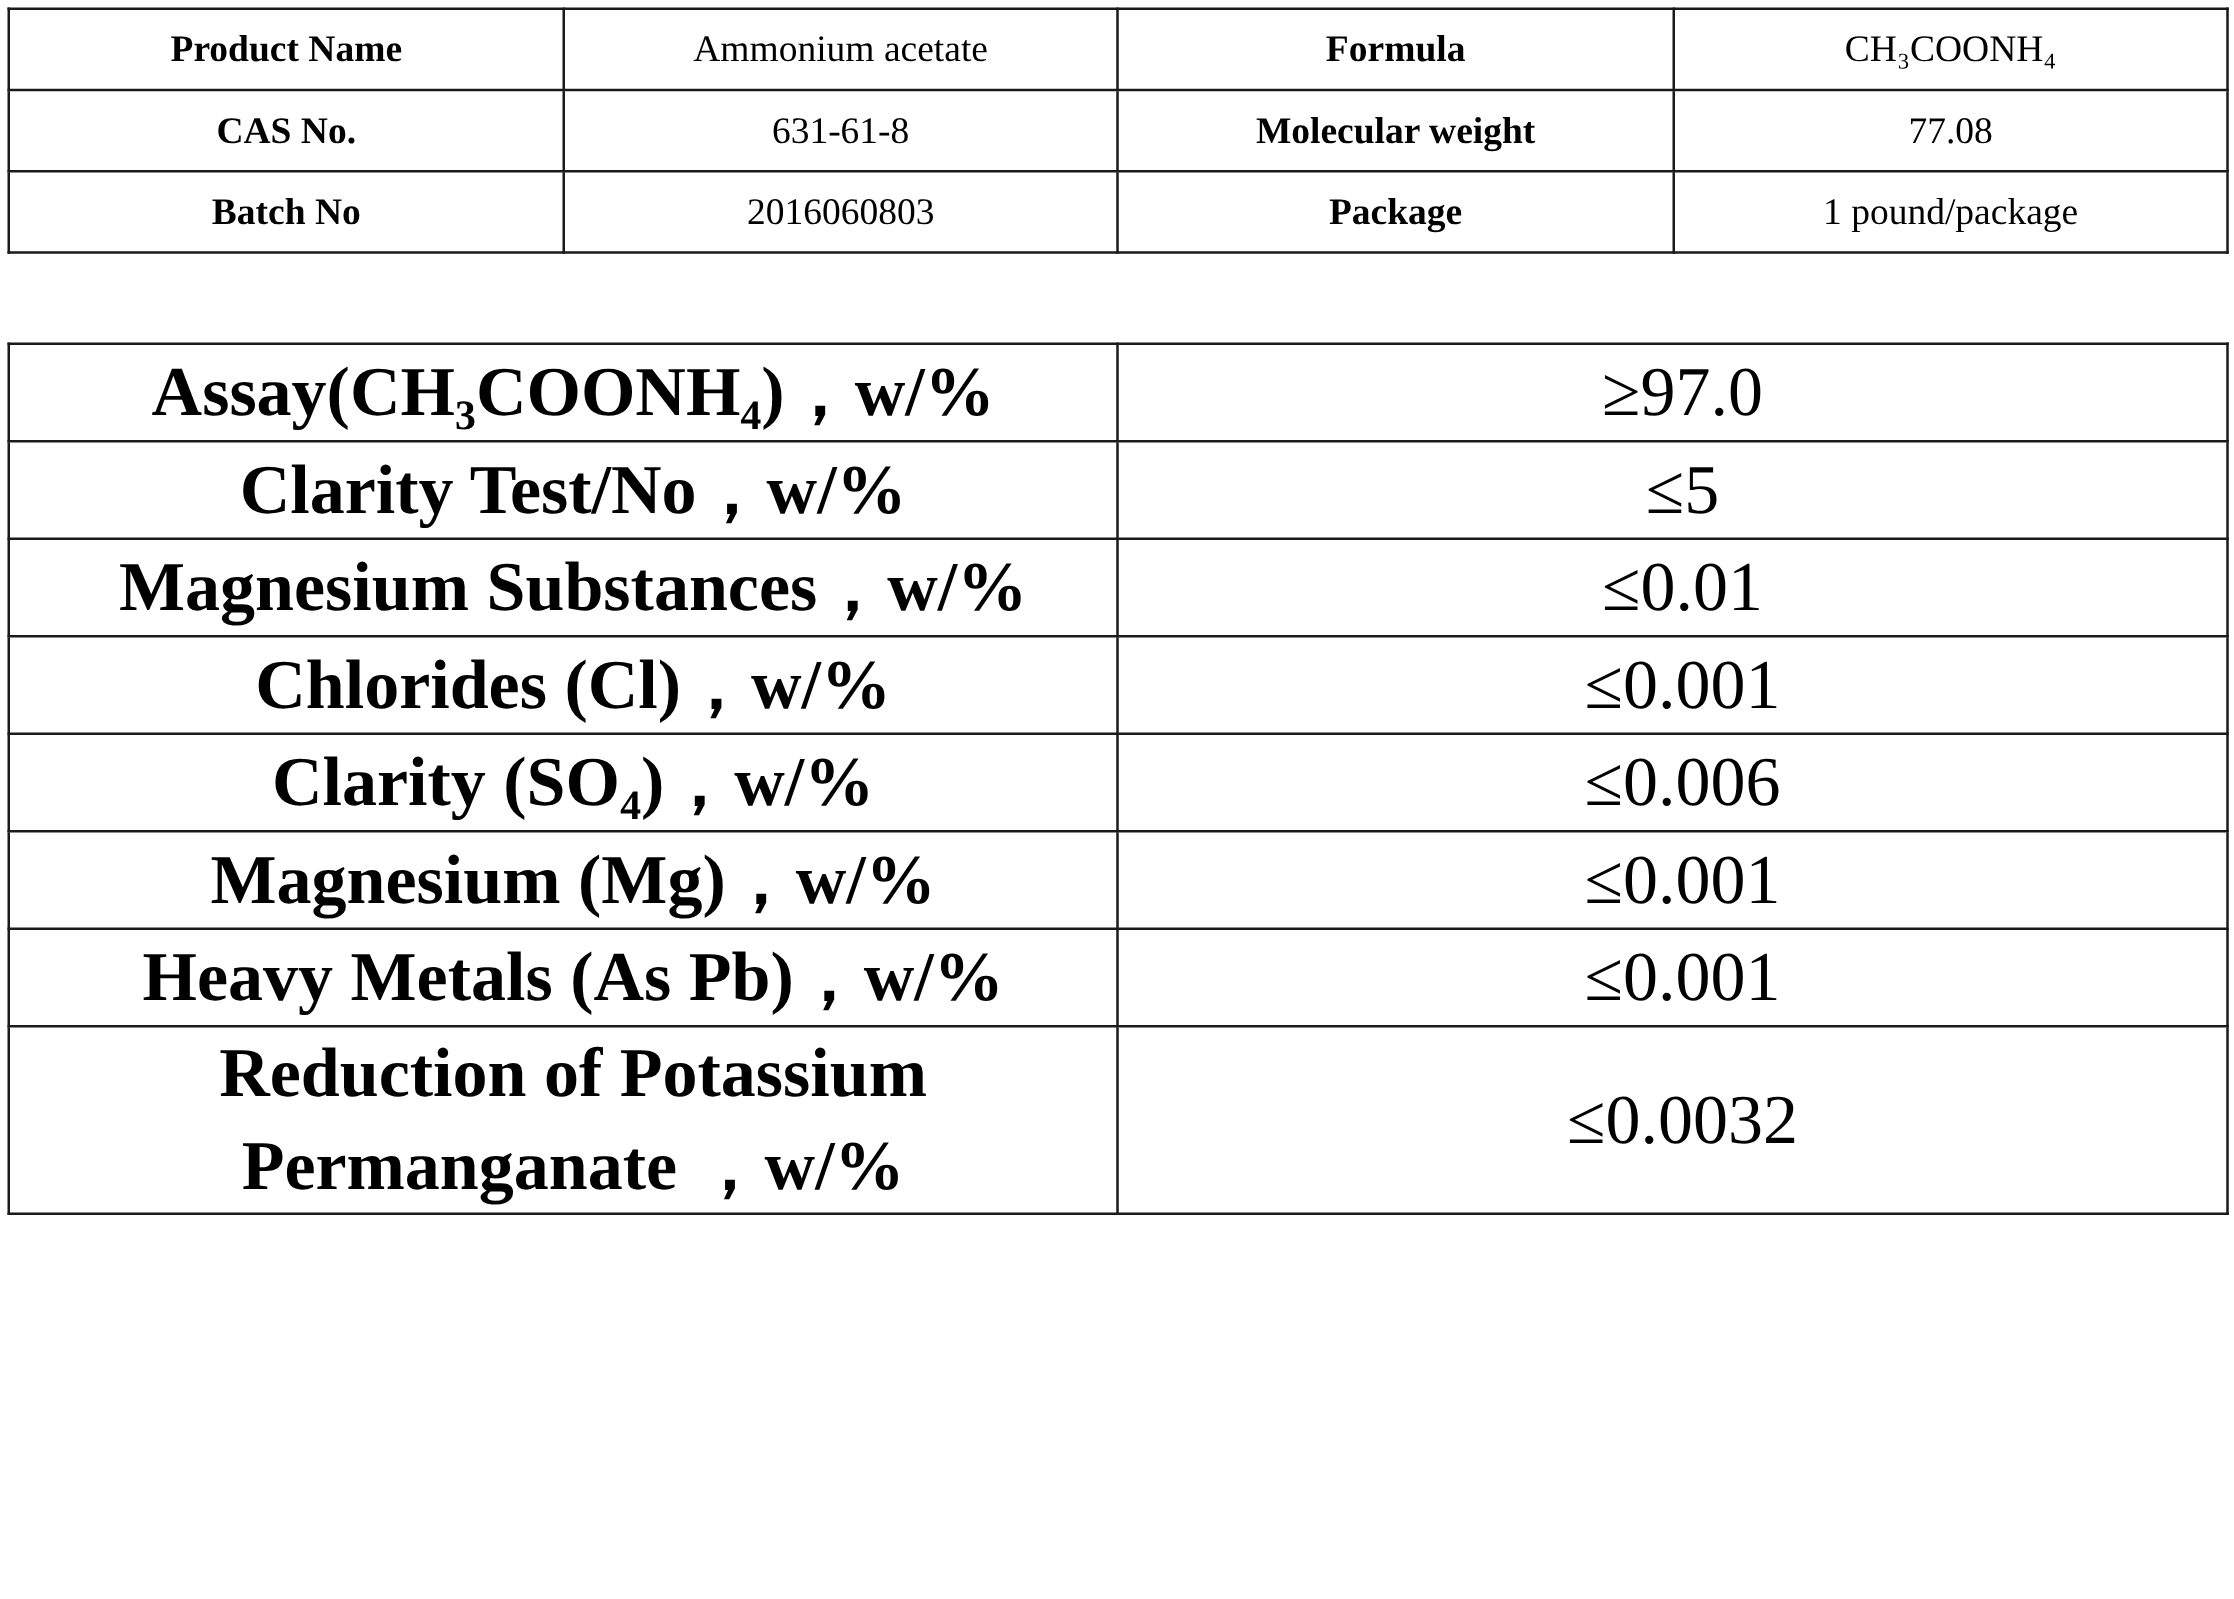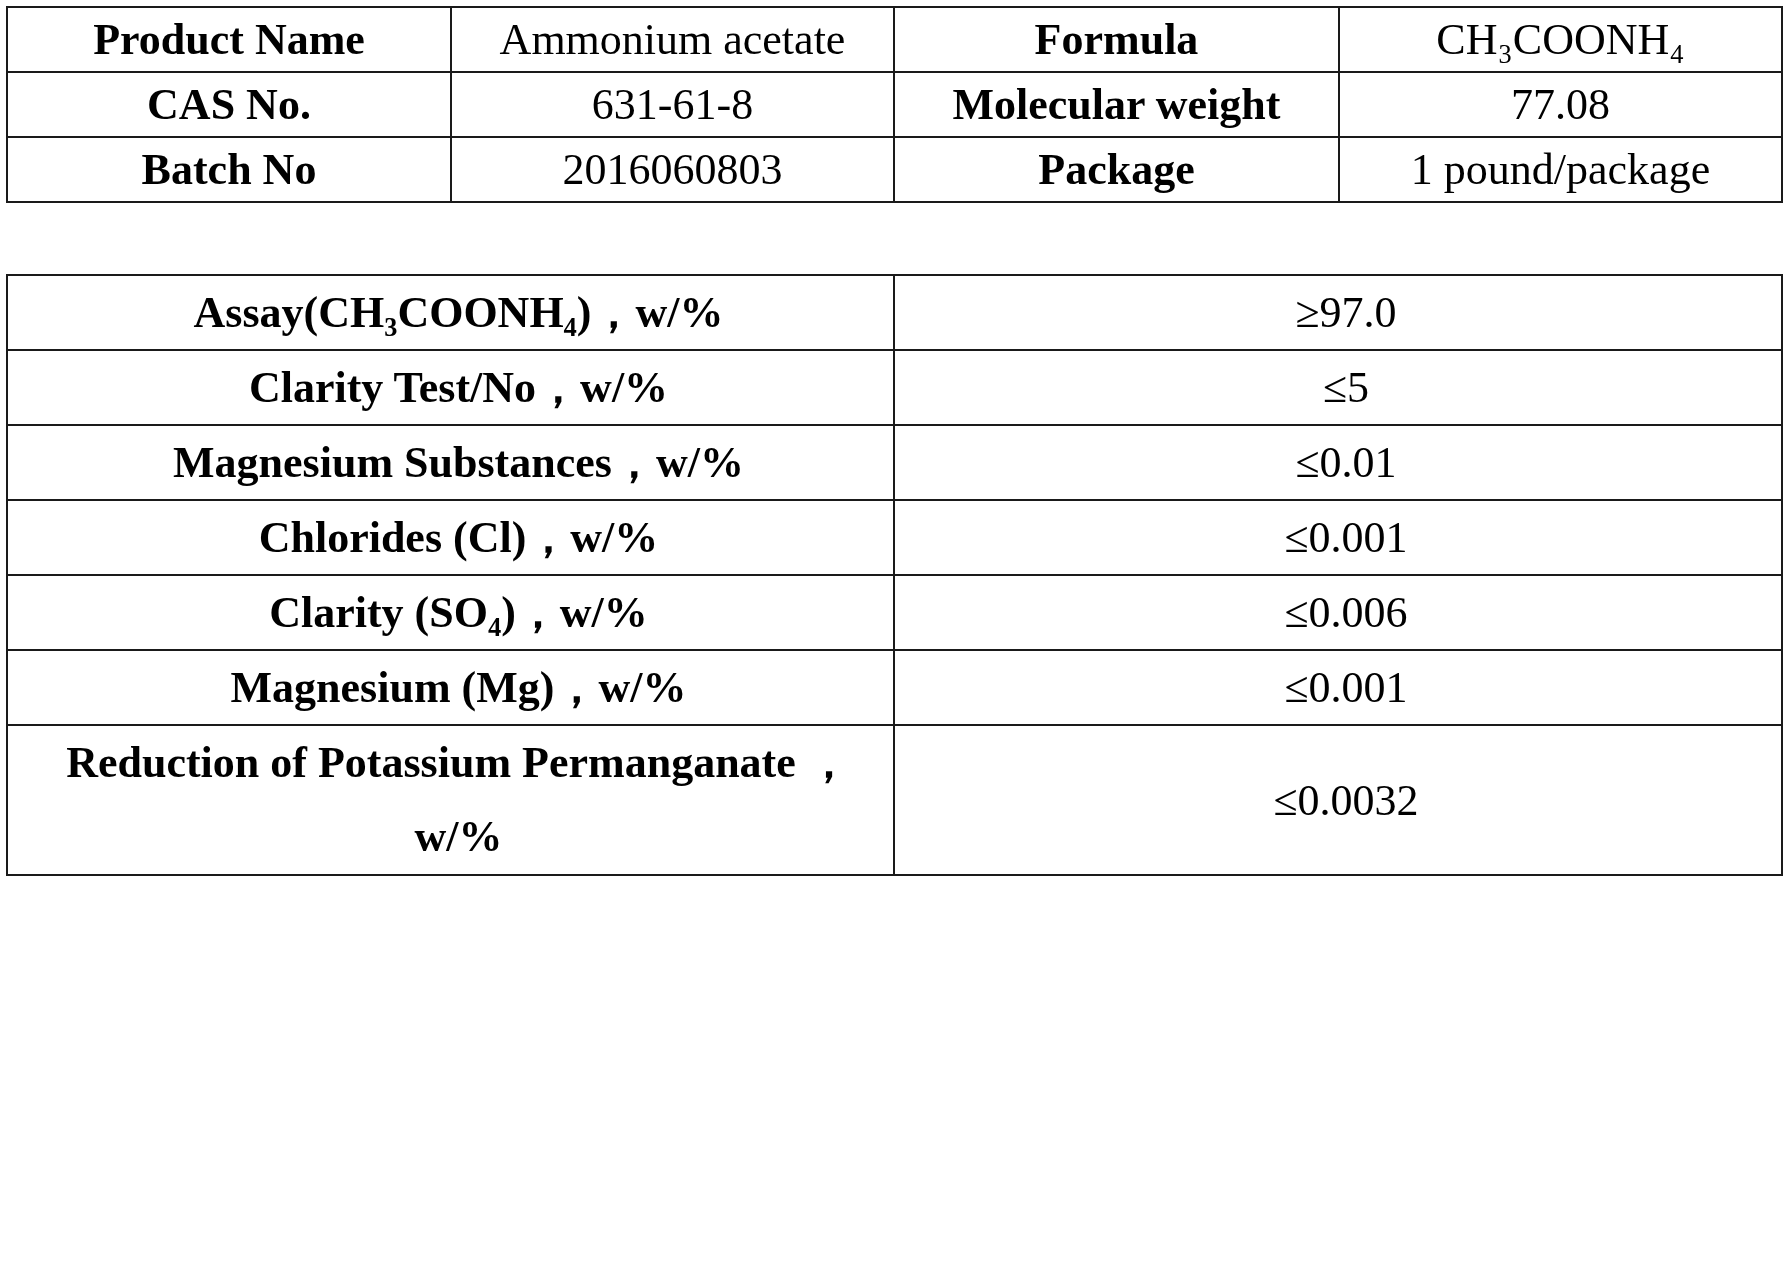--- a/index.html
+++ b/index.html
@@ -24,24 +24,24 @@
   }
   td {
     border: 2px solid #1a1a1a;
     text-align: center;
     vertical-align: middle;
     padding: 0;
     overflow: hidden;
     white-space: nowrap;
   }
   #info-table { top: 6px; }
-  #info-table td { height: 63px; font-size: 44px; }
+  #info-table td { height: 63px; font-size: 30px; }
   #info-table td.lbl { font-weight: bold; }
   #spec-table { top: 274px; }
-  #spec-table td { height: 73px; font-size: 44px; padding-left: 16px; }
+  #spec-table td { height: 73px; font-size: 56px; padding-left: 16px; }
   #spec-table td.lbl { font-weight: bold; }
   #spec-table tr.tall td { height: 147px; }
   #spec-table tr.tall td.lbl { white-space: normal; line-height: 74px; }
 </style>
 </head>
 <body>
 
 <table id="info-table">
   <colgroup>
     <col style="width:444px">
@@ -94,18 +94,22 @@
     <td>≤0.001</td>
   </tr>
   <tr>
     <td class="lbl">Clarity (SO₄)，w/%</td>
     <td>≤0.006</td>
   </tr>
   <tr>
     <td class="lbl">Magnesium (Mg)，w/%</td>
     <td>≤0.001</td>
   </tr>
+  <tr>
+    <td class="lbl">Heavy Metals (As Pb)，w/%</td>
+    <td>≤0.001</td>
+  </tr>
   <tr class="tall">
     <td class="lbl">Reduction of Potassium Permanganate ，w/%</td>
     <td>≤0.0032</td>
   </tr>
 </tbody>
   </table>
 
 </body></html>

